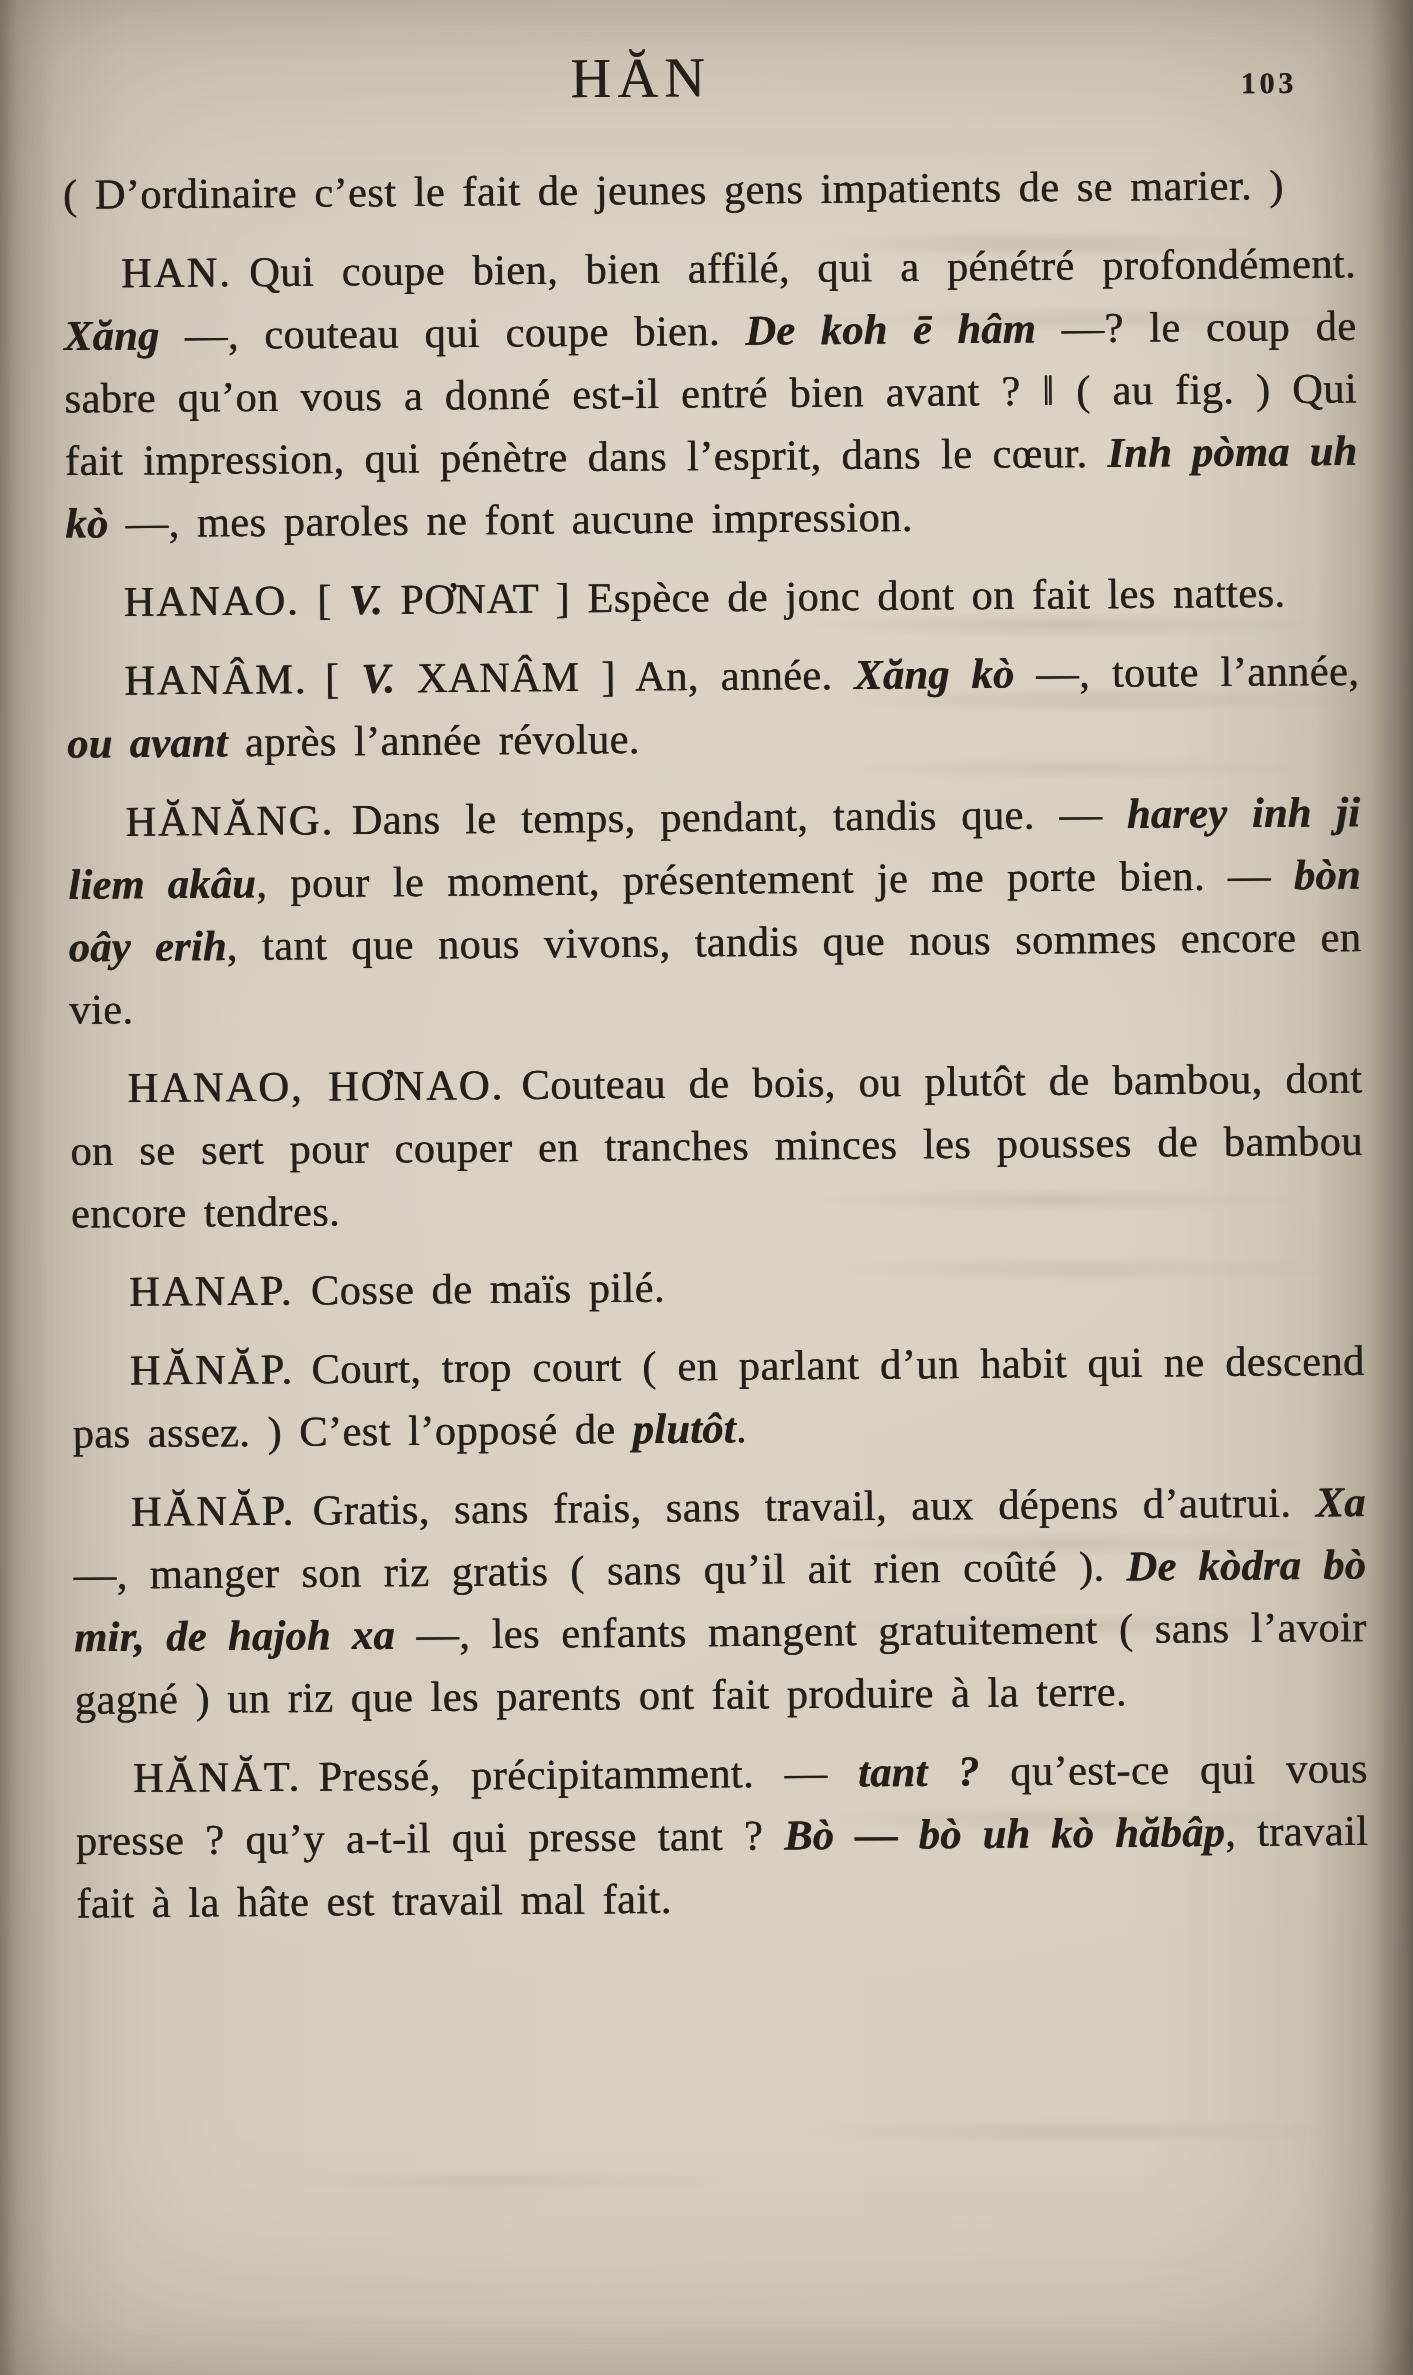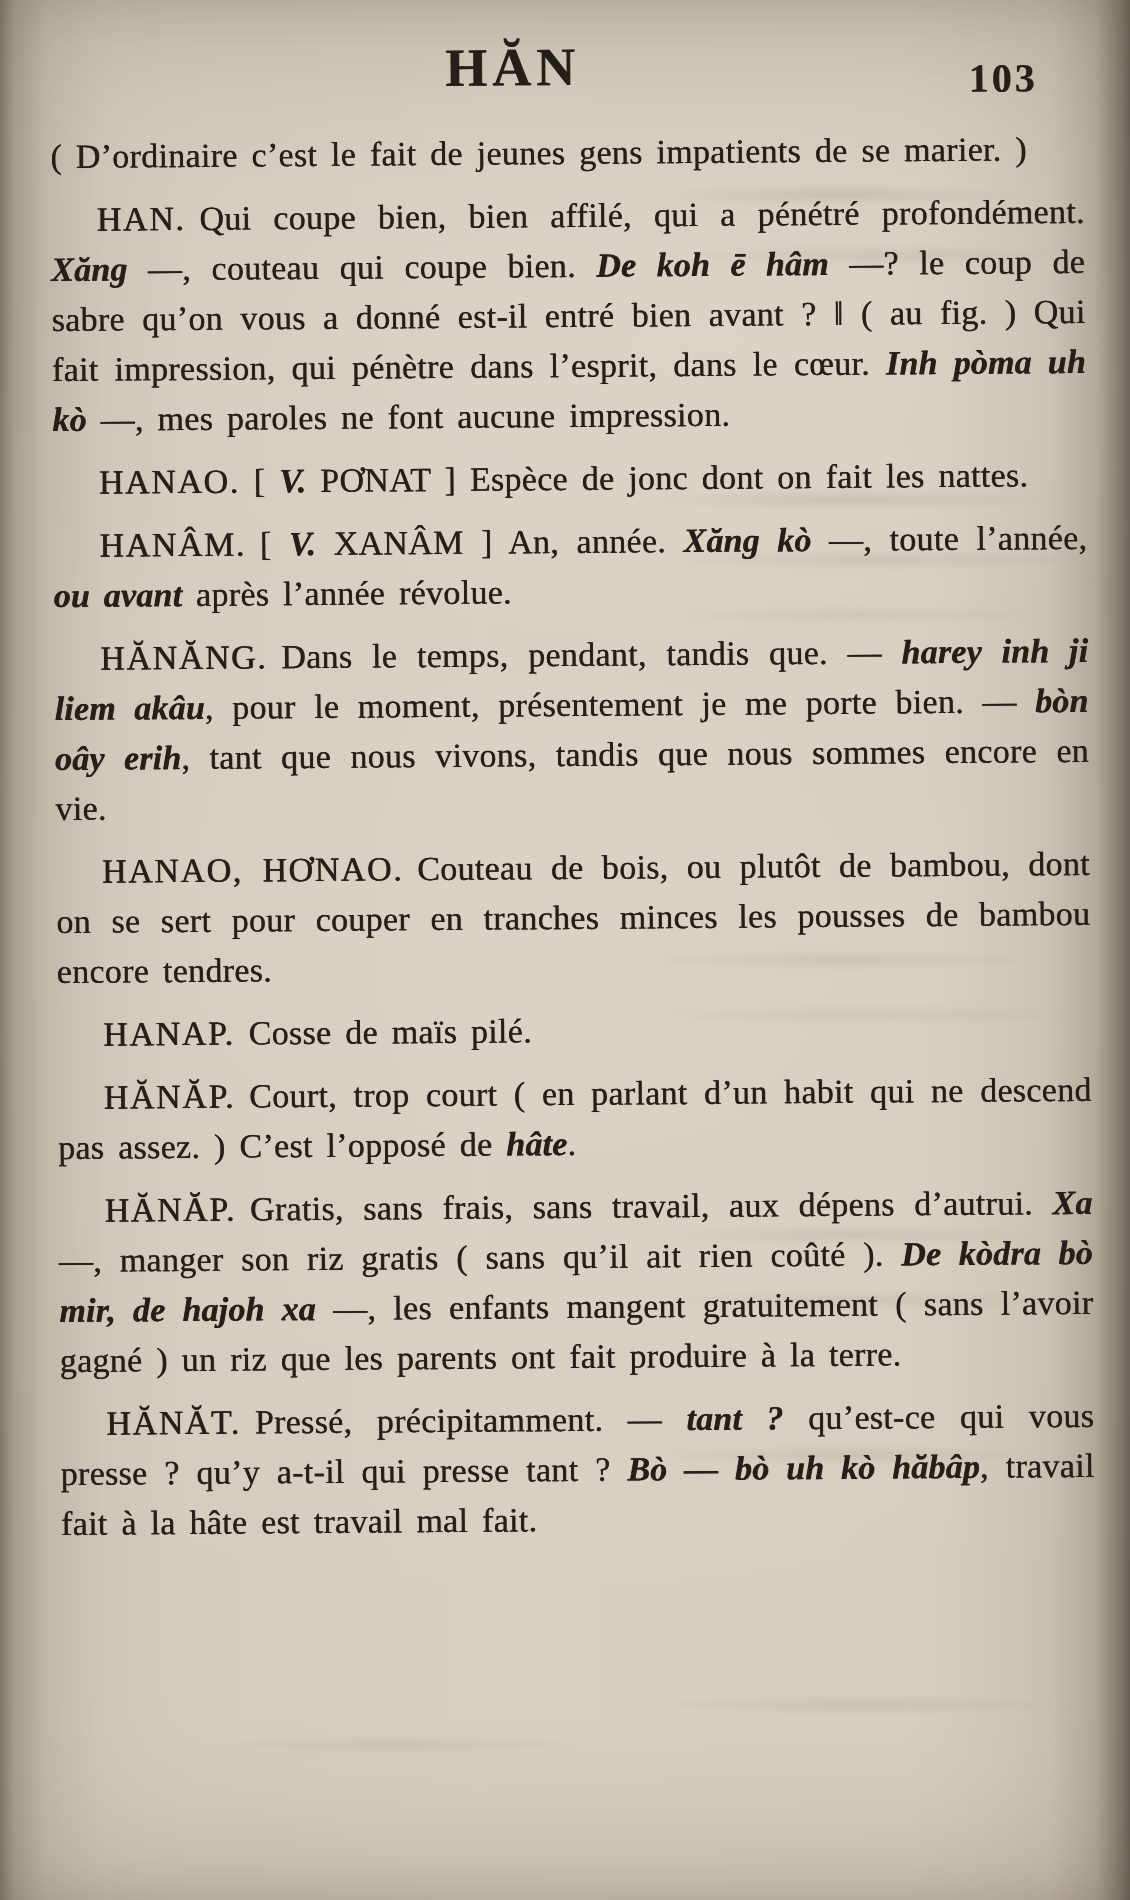--- a/index.html
+++ b/index.html
@@ -55,30 +55,30 @@
     position: relative;
     height: 96px;
     margin-top: 36px;
   }
   .running-title {
     position: absolute;
     left: 50%;
     margin-left: -52px;
     transform: translateX(-50%);
     top: 4px;
-    font-size: 54px;
-    font-weight: 700;
+    font-size: 45px;
+    font-weight: 400;
     letter-spacing: 5px;
     text-shadow: 0.4px 0 0 rgba(30,26,20,0.75);
   }
   .page-number {
     position: absolute;
     right: 92px;
     top: 26px;
-    font-size: 40px;
+    font-size: 24px;
     font-weight: 600;
     letter-spacing: 3px;
     font-feature-settings: "onum" 1;
     text-shadow: 0.4px 0 0 rgba(30,26,20,0.7);
   }
   .page-body {
     position: absolute;
     left: 50px;
     right: 46px;
     top: 132px;
@@ -118,18 +118,18 @@
       <div class="page-number">103</div>
     </div>
     <div class="page-body">
         <p class="para"><span class="seg-roman">( D’ordinaire c’est le fait de jeunes gens impatients de se marier. )</span></p>
         <p class="para indent"><span class="seg-headword">HAN.</span><span class="seg-roman">Qui coupe bien, bien affilé, qui a pénétré profondément. </span><span class="seg-italic">Xăng</span><span class="seg-roman"> —, couteau qui coupe bien. </span><span class="seg-italic">De koh ē hâm</span><span class="seg-roman"> —? le coup de sabre qu’on vous a donné est-il entré bien avant ? ‖ ( au fig. ) Qui fait impression, qui pénètre dans l’esprit, dans le cœur. </span><span class="seg-italic">Inh pòma uh kò</span><span class="seg-roman"> —, mes paroles ne font aucune impression.</span></p>
         <p class="para indent"><span class="seg-headword">HANAO.</span><span class="seg-roman">[ </span><span class="seg-italic">V.</span><span class="seg-roman"> PƠNAT ] Espèce de jonc dont on fait les nattes.</span></p>
         <p class="para indent"><span class="seg-headword">HANÂM.</span><span class="seg-roman">[ </span><span class="seg-italic">V.</span><span class="seg-roman"> XANÂM ] An, année. </span><span class="seg-italic">Xăng kò</span><span class="seg-roman"> —, toute l’année, </span><span class="seg-italic">ou avant</span><span class="seg-roman"> après l’année révolue.</span></p>
         <p class="para indent"><span class="seg-headword">HĂNĂNG.</span><span class="seg-roman">Dans le temps, pendant, tandis que. — </span><span class="seg-italic">harey inh ji liem akâu</span><span class="seg-roman">, pour le moment, présentement je me porte bien. — </span><span class="seg-italic">bòn oây erih</span><span class="seg-roman">, tant que nous vivons, tandis que nous sommes encore en vie.</span></p>
         <p class="para indent"><span class="seg-headword">HANAO, HƠNAO.</span><span class="seg-roman">Couteau de bois, ou plutôt de bambou, dont on se sert pour couper en tranches minces les pousses de bambou encore tendres.</span></p>
         <p class="para indent"><span class="seg-headword">HANAP.</span><span class="seg-roman">Cosse de maïs pilé.</span></p>
-        <p class="para indent"><span class="seg-headword">HĂNĂP.</span><span class="seg-roman">Court, trop court ( en parlant d’un habit qui ne descend pas assez. ) C’est l’opposé de </span><span class="seg-italic">hâte</span><span class="seg-roman">.</span></p>
+        <p class="para indent"><span class="seg-headword">HĂNĂP.</span><span class="seg-roman">Court, trop court ( en parlant d’un habit qui ne descend pas assez. ) C’est l’opposé de </span><span class="seg-italic">plutôt</span><span class="seg-roman">.</span></p>
         <p class="para indent"><span class="seg-headword">HĂNĂP.</span><span class="seg-roman">Gratis, sans frais, sans travail, aux dépens d’autrui. </span><span class="seg-italic">Xa</span><span class="seg-roman"> —, manger son riz gratis ( sans qu’il ait rien coûté ). </span><span class="seg-italic">De kòdra bò mir, de hajoh xa</span><span class="seg-roman"> —, les enfants mangent gratuitement ( sans l’avoir gagné ) un riz que les parents ont fait produire à la terre.</span></p>
         <p class="para indent"><span class="seg-headword">HĂNĂT.</span><span class="seg-roman">Pressé,  précipitamment. — </span><span class="seg-italic">tant ?</span><span class="seg-roman"> qu’est-ce qui vous presse ? qu’y a-t-il qui presse tant ? </span><span class="seg-italic">Bò — bò uh kò hăbâp</span><span class="seg-roman">, travail fait à la hâte est travail mal fait.</span></p>
       </div>
   </div>
 </div>
 
 </body></html>

